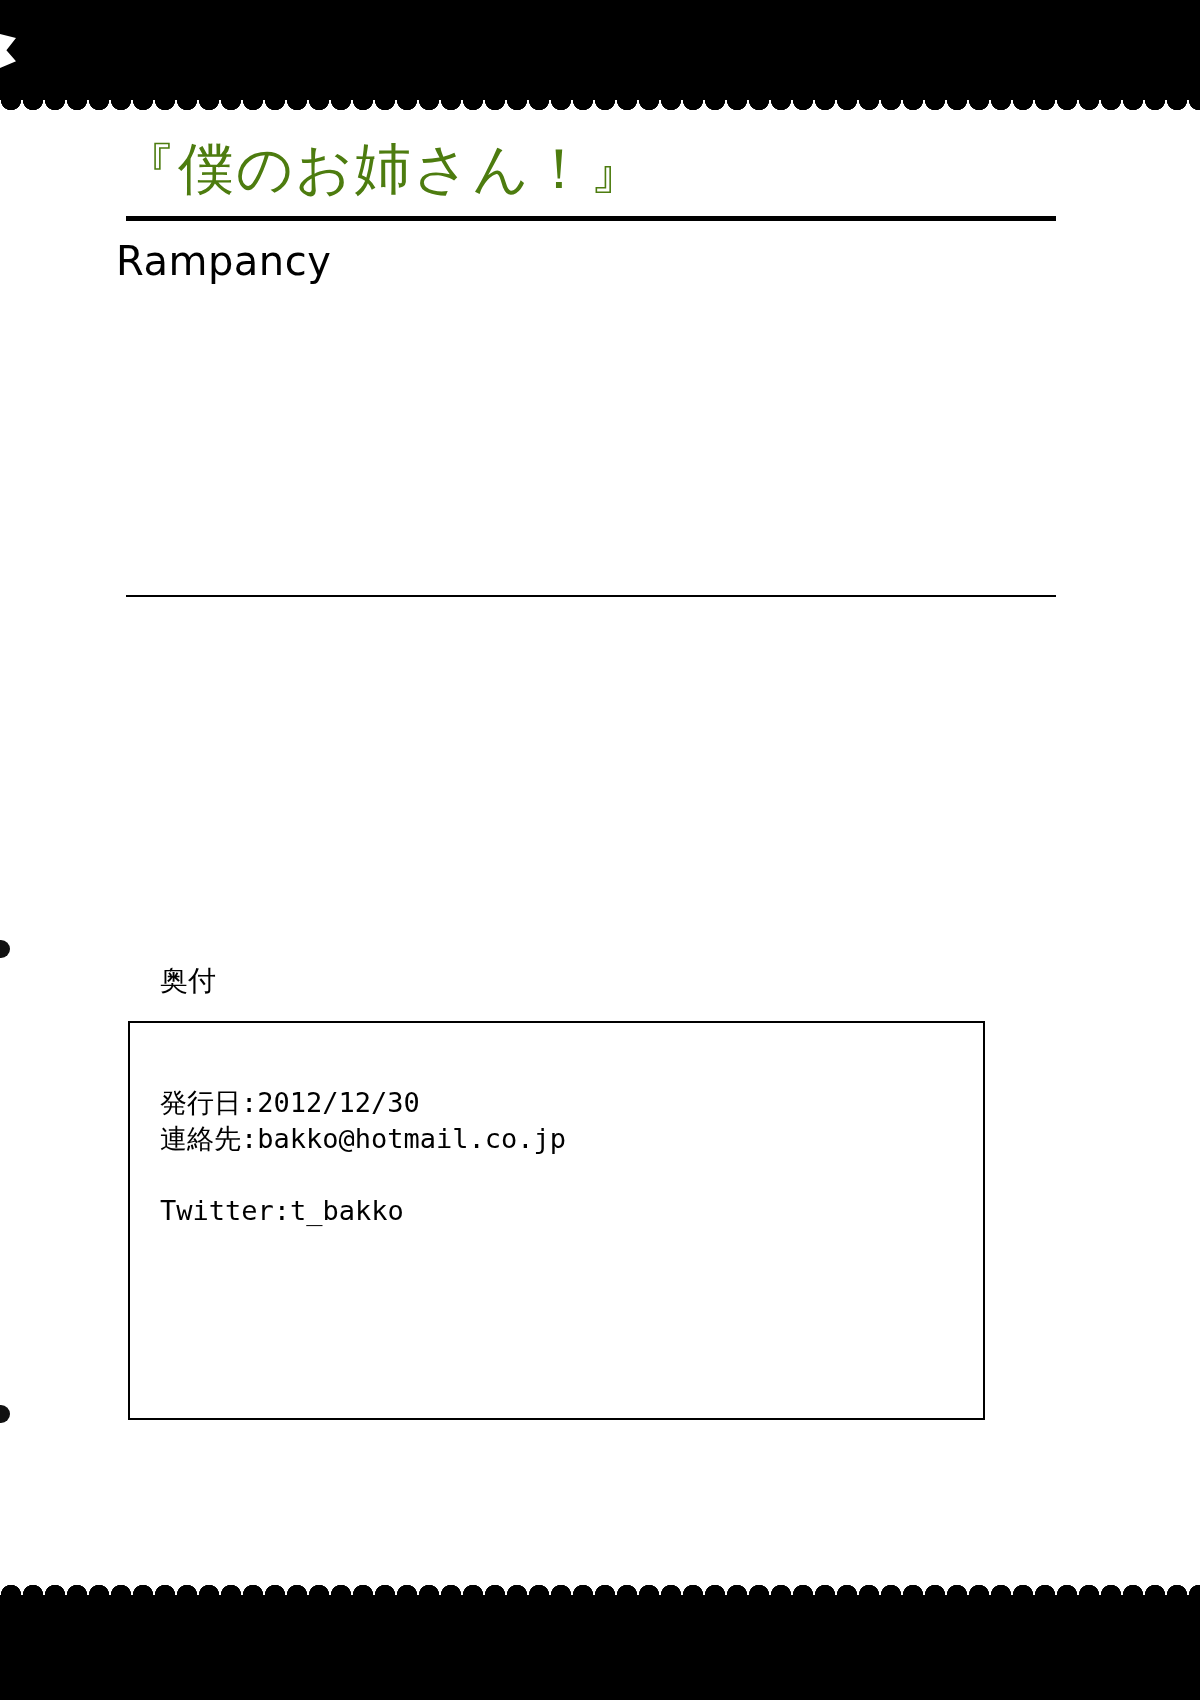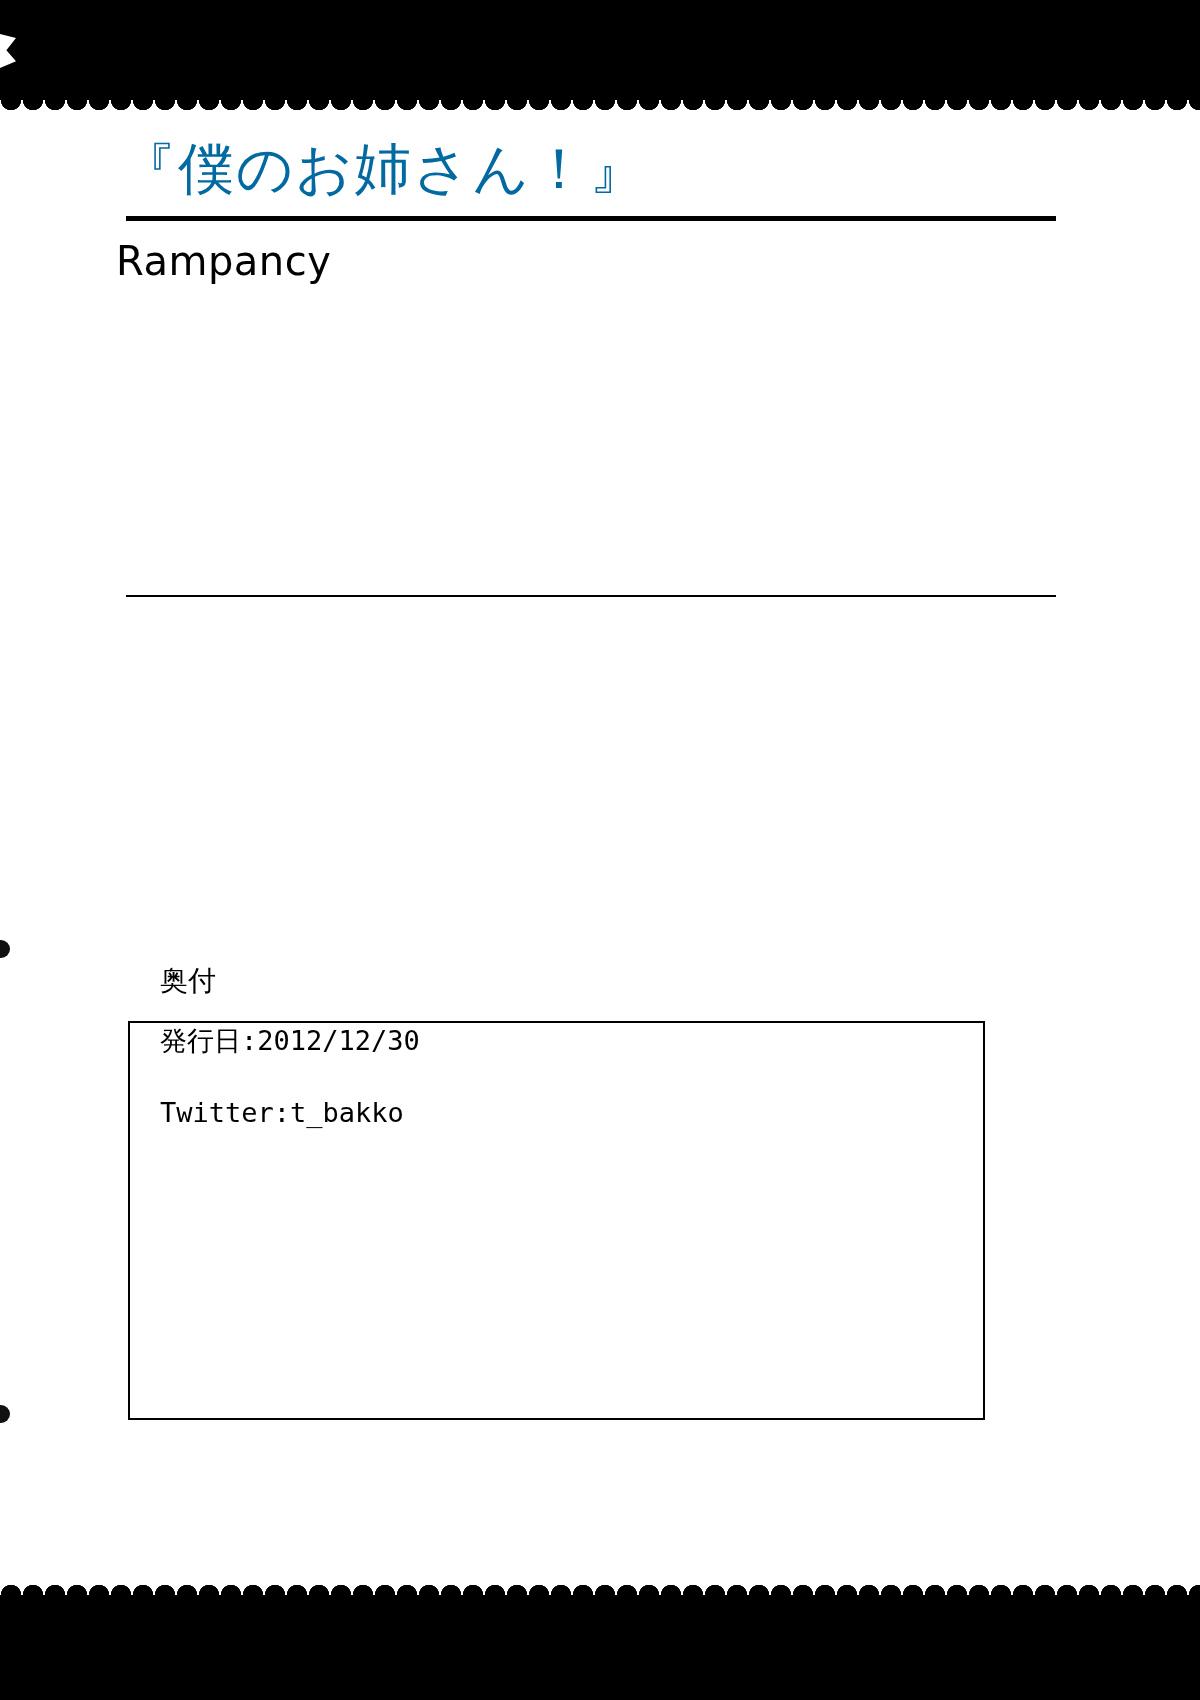--- a/index.html
+++ b/index.html
@@ -70,21 +70,21 @@
     clip-path: polygon(0 0, 100% 12%, 40% 48%, 100% 80%, 0 100%);
   }
 
   
   .title {
     position: absolute;
     left: 120px;
     top: 132px;
     font-size: 56px;
     letter-spacing: 2px;
-    color: #0369a1;
+    color: #4d7c0f;
     font-weight: 400;
     white-space: nowrap;
     text-align: center;
   }
   .title-rule {
     position: absolute;
     left: 126px;
     top: 216px;
     width: 930px;
     height: 5px;
@@ -124,21 +124,21 @@
     top: 1021px;
     width: 857px;
     height: 399px;
     border: 2px solid #000000;
     box-sizing: border-box;
     background: #ffffff;
   }
   .colophon-inner {
     position: absolute;
     left: 160px;
-    top: 1023px;
+    top: 1085px;
     width: 800px;
   }
   .colophon-line {
     font-family: "DejaVu Sans Mono", monospace;
     font-size: 27px;
     line-height: 36px;
     color: #000000;
     white-space: pre;
   }
   .colophon-gap {
@@ -161,20 +161,21 @@
   <div class="mid-rule"></div>
 
   <div class="edge-nub n1"></div>
   <div class="edge-nub n2"></div>
 
   <div class="colophon-label">奥付</div>
   <div class="colophon-box"></div>
 
   <div class="colophon-inner">
     <div class="colophon-line">発行日:2012/12/30</div>
+    <div class="colophon-line">連絡先:bakko@hotmail.co.jp</div>
     <div class="colophon-gap"></div>
     <div class="colophon-line">Twitter:t_bakko</div>
   </div>
 
   <div class="scallop scallop-bottom"></div>
   <div class="band band-bottom"></div>
 
 </div>
 
 </body></html>

